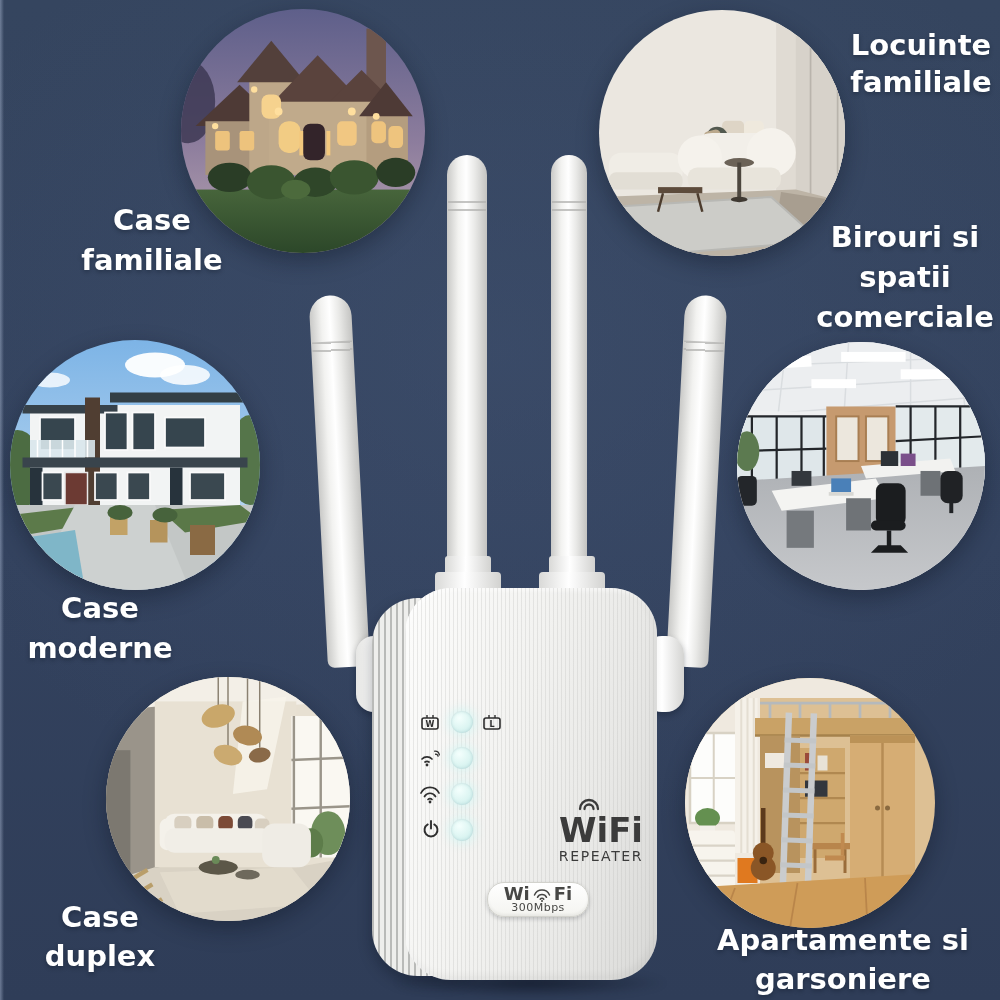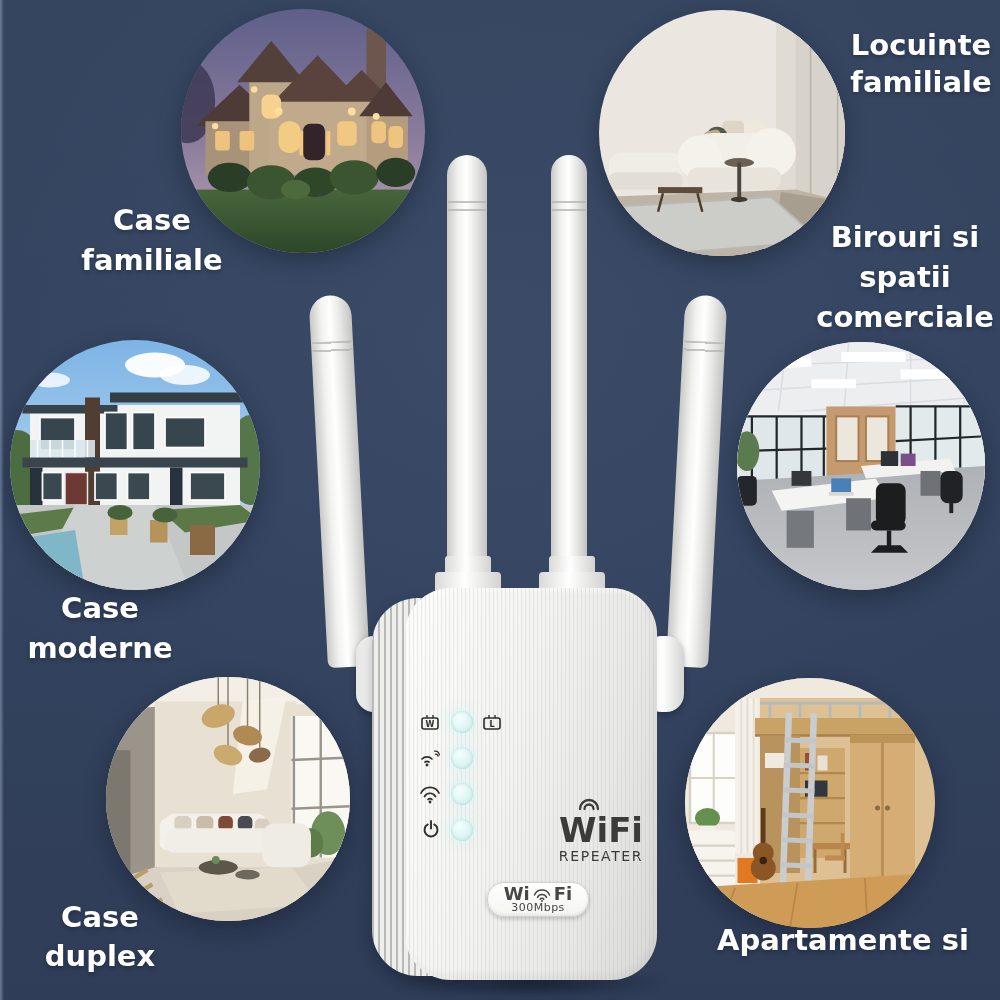--- a/index.html
+++ b/index.html
@@ -430,20 +430,21 @@
   <div class="lbl" style="left:10px;top:588px;width:180px;">
     <div>Case</div>
     <div>moderne</div>
   </div>
   <div class="lbl lh39" style="left:8px;top:898px;width:184px;">
     <div>Case</div>
     <div>duplex</div>
   </div>
   <div class="lbl lh39" style="left:713px;top:921px;width:260px;">
     <div>Apartamente si</div>
+    <div>garsoniere</div>
   </div>
 
   <div class="reflection"></div>
 
   <div class="ant" style="left:328px;top:295px;width:42px;height:372px;transform:rotate(-3deg);transform-origin:50% 100%;">
     <div class="rings"></div>
   </div>
   <div class="ant" style="left:447px;top:155px;width:40px;height:424px;">
     <div class="rings"></div>
   </div>

